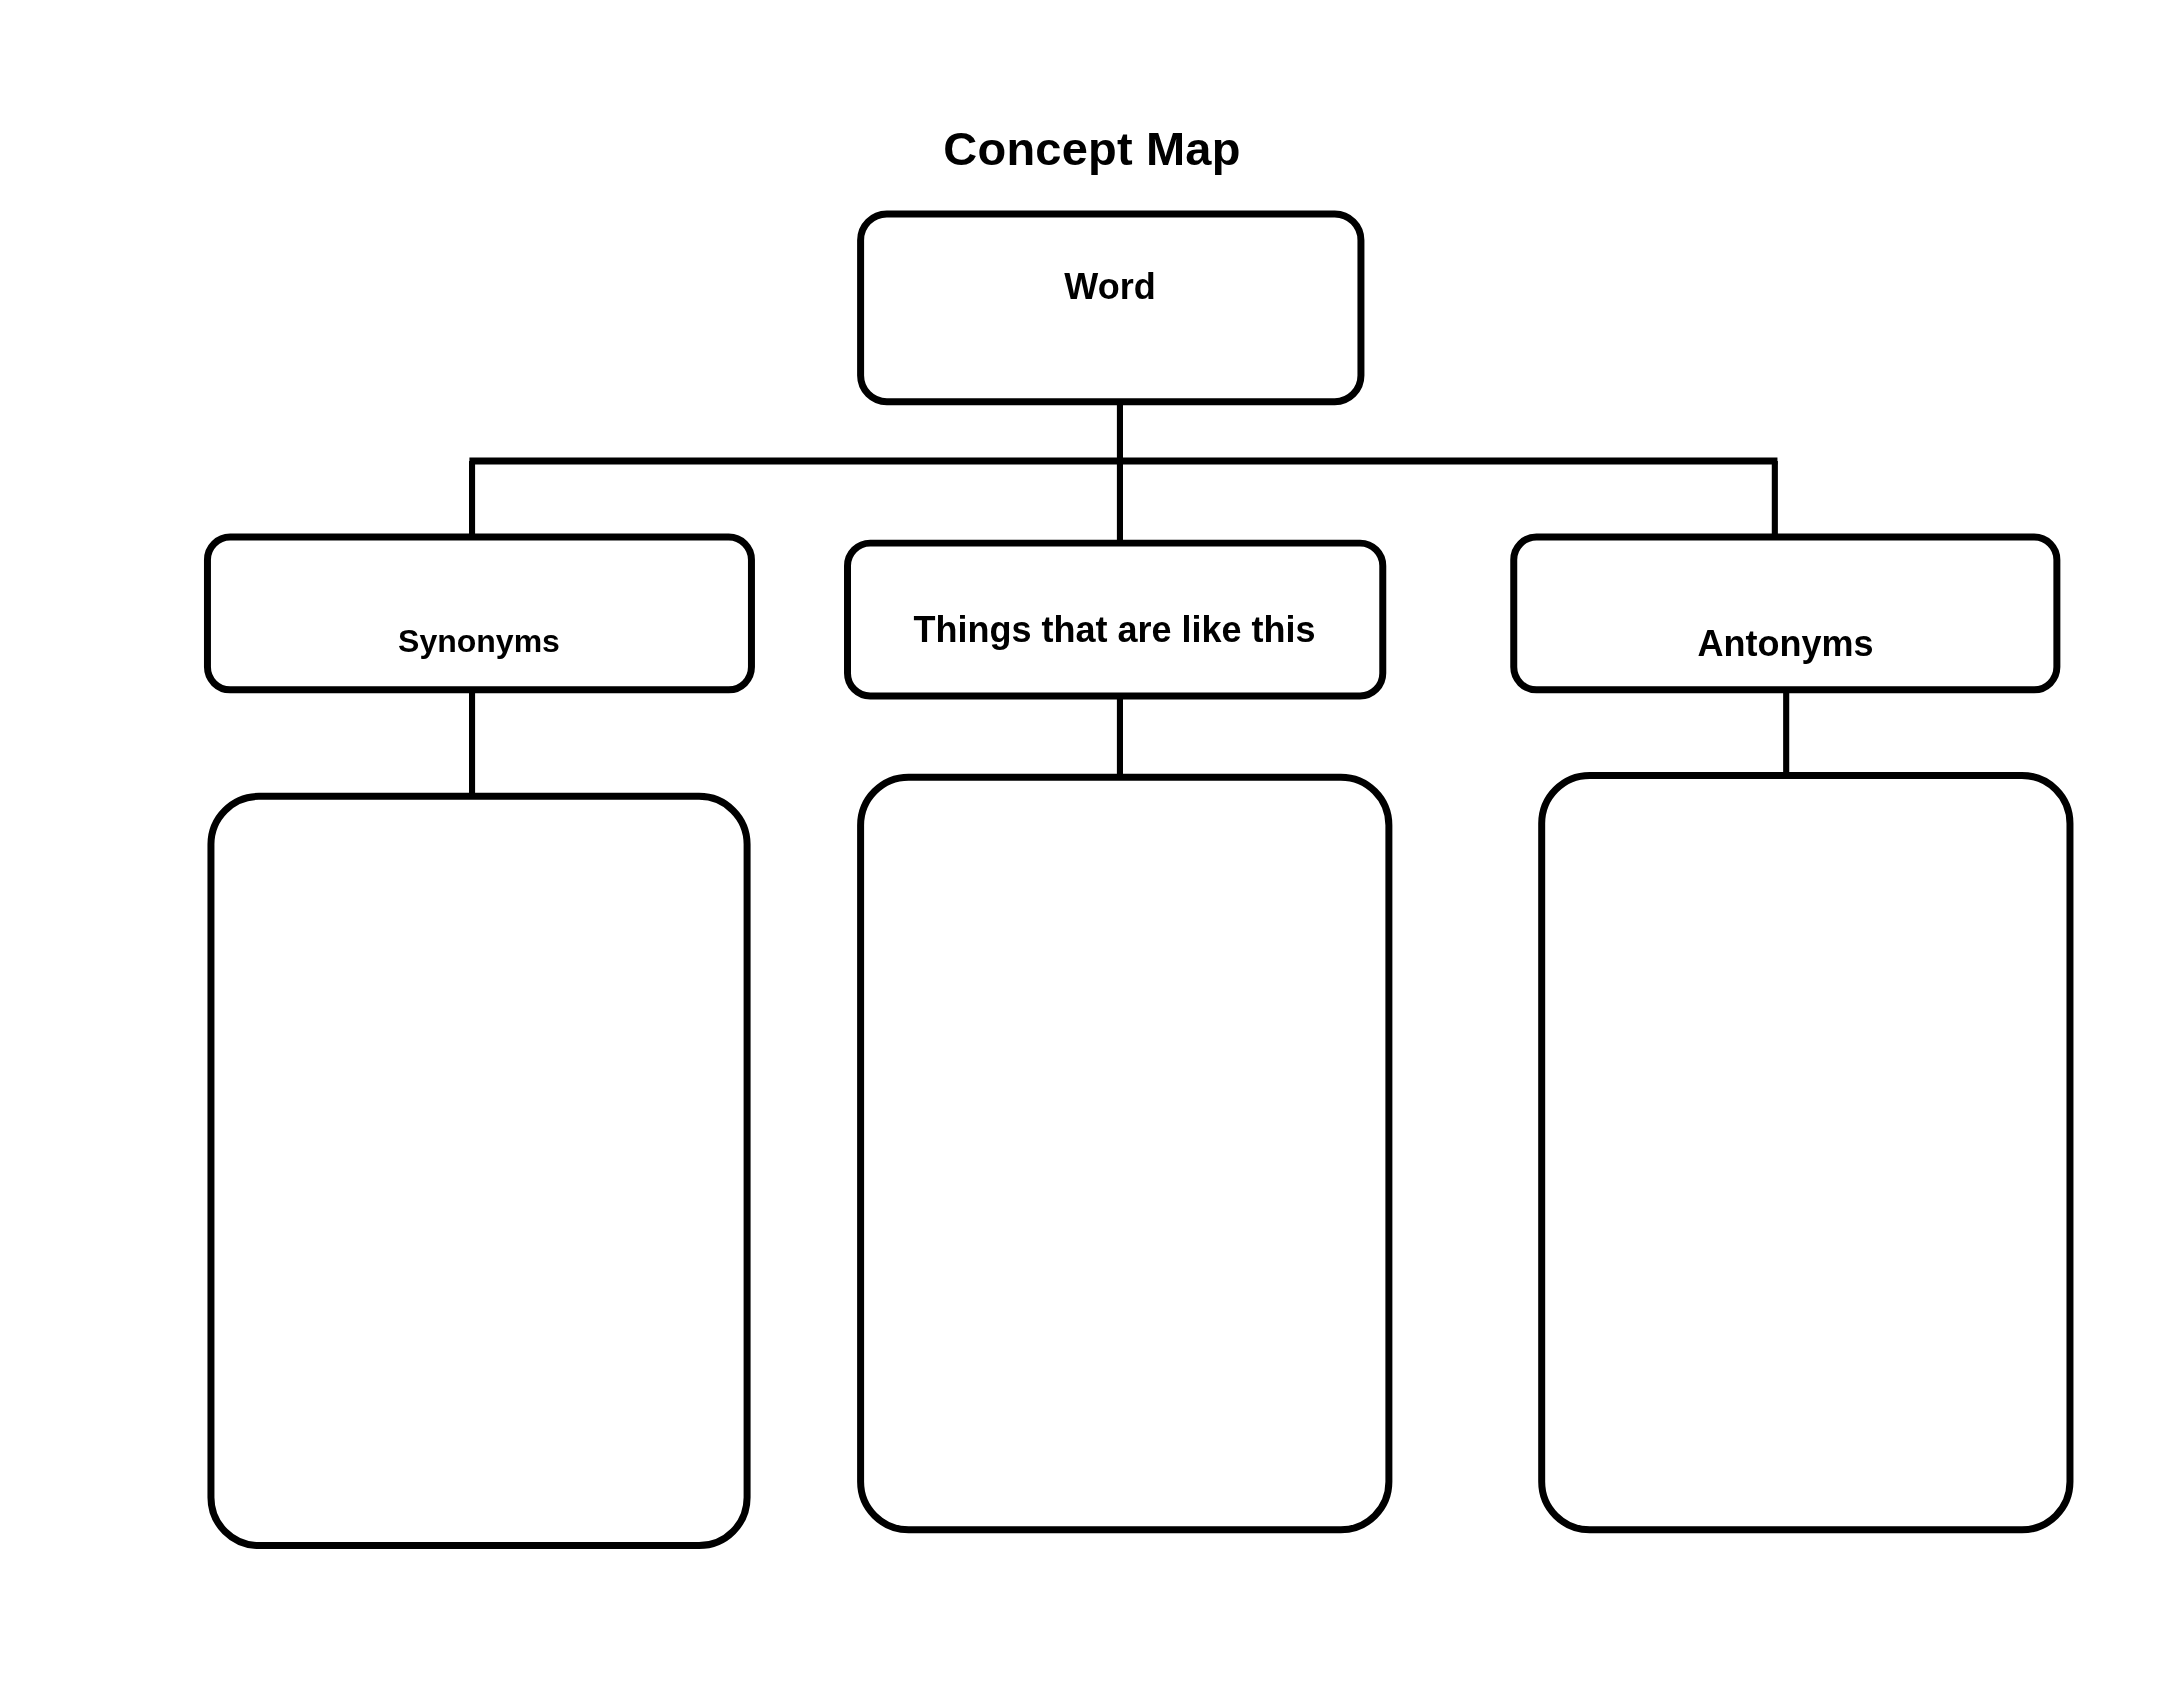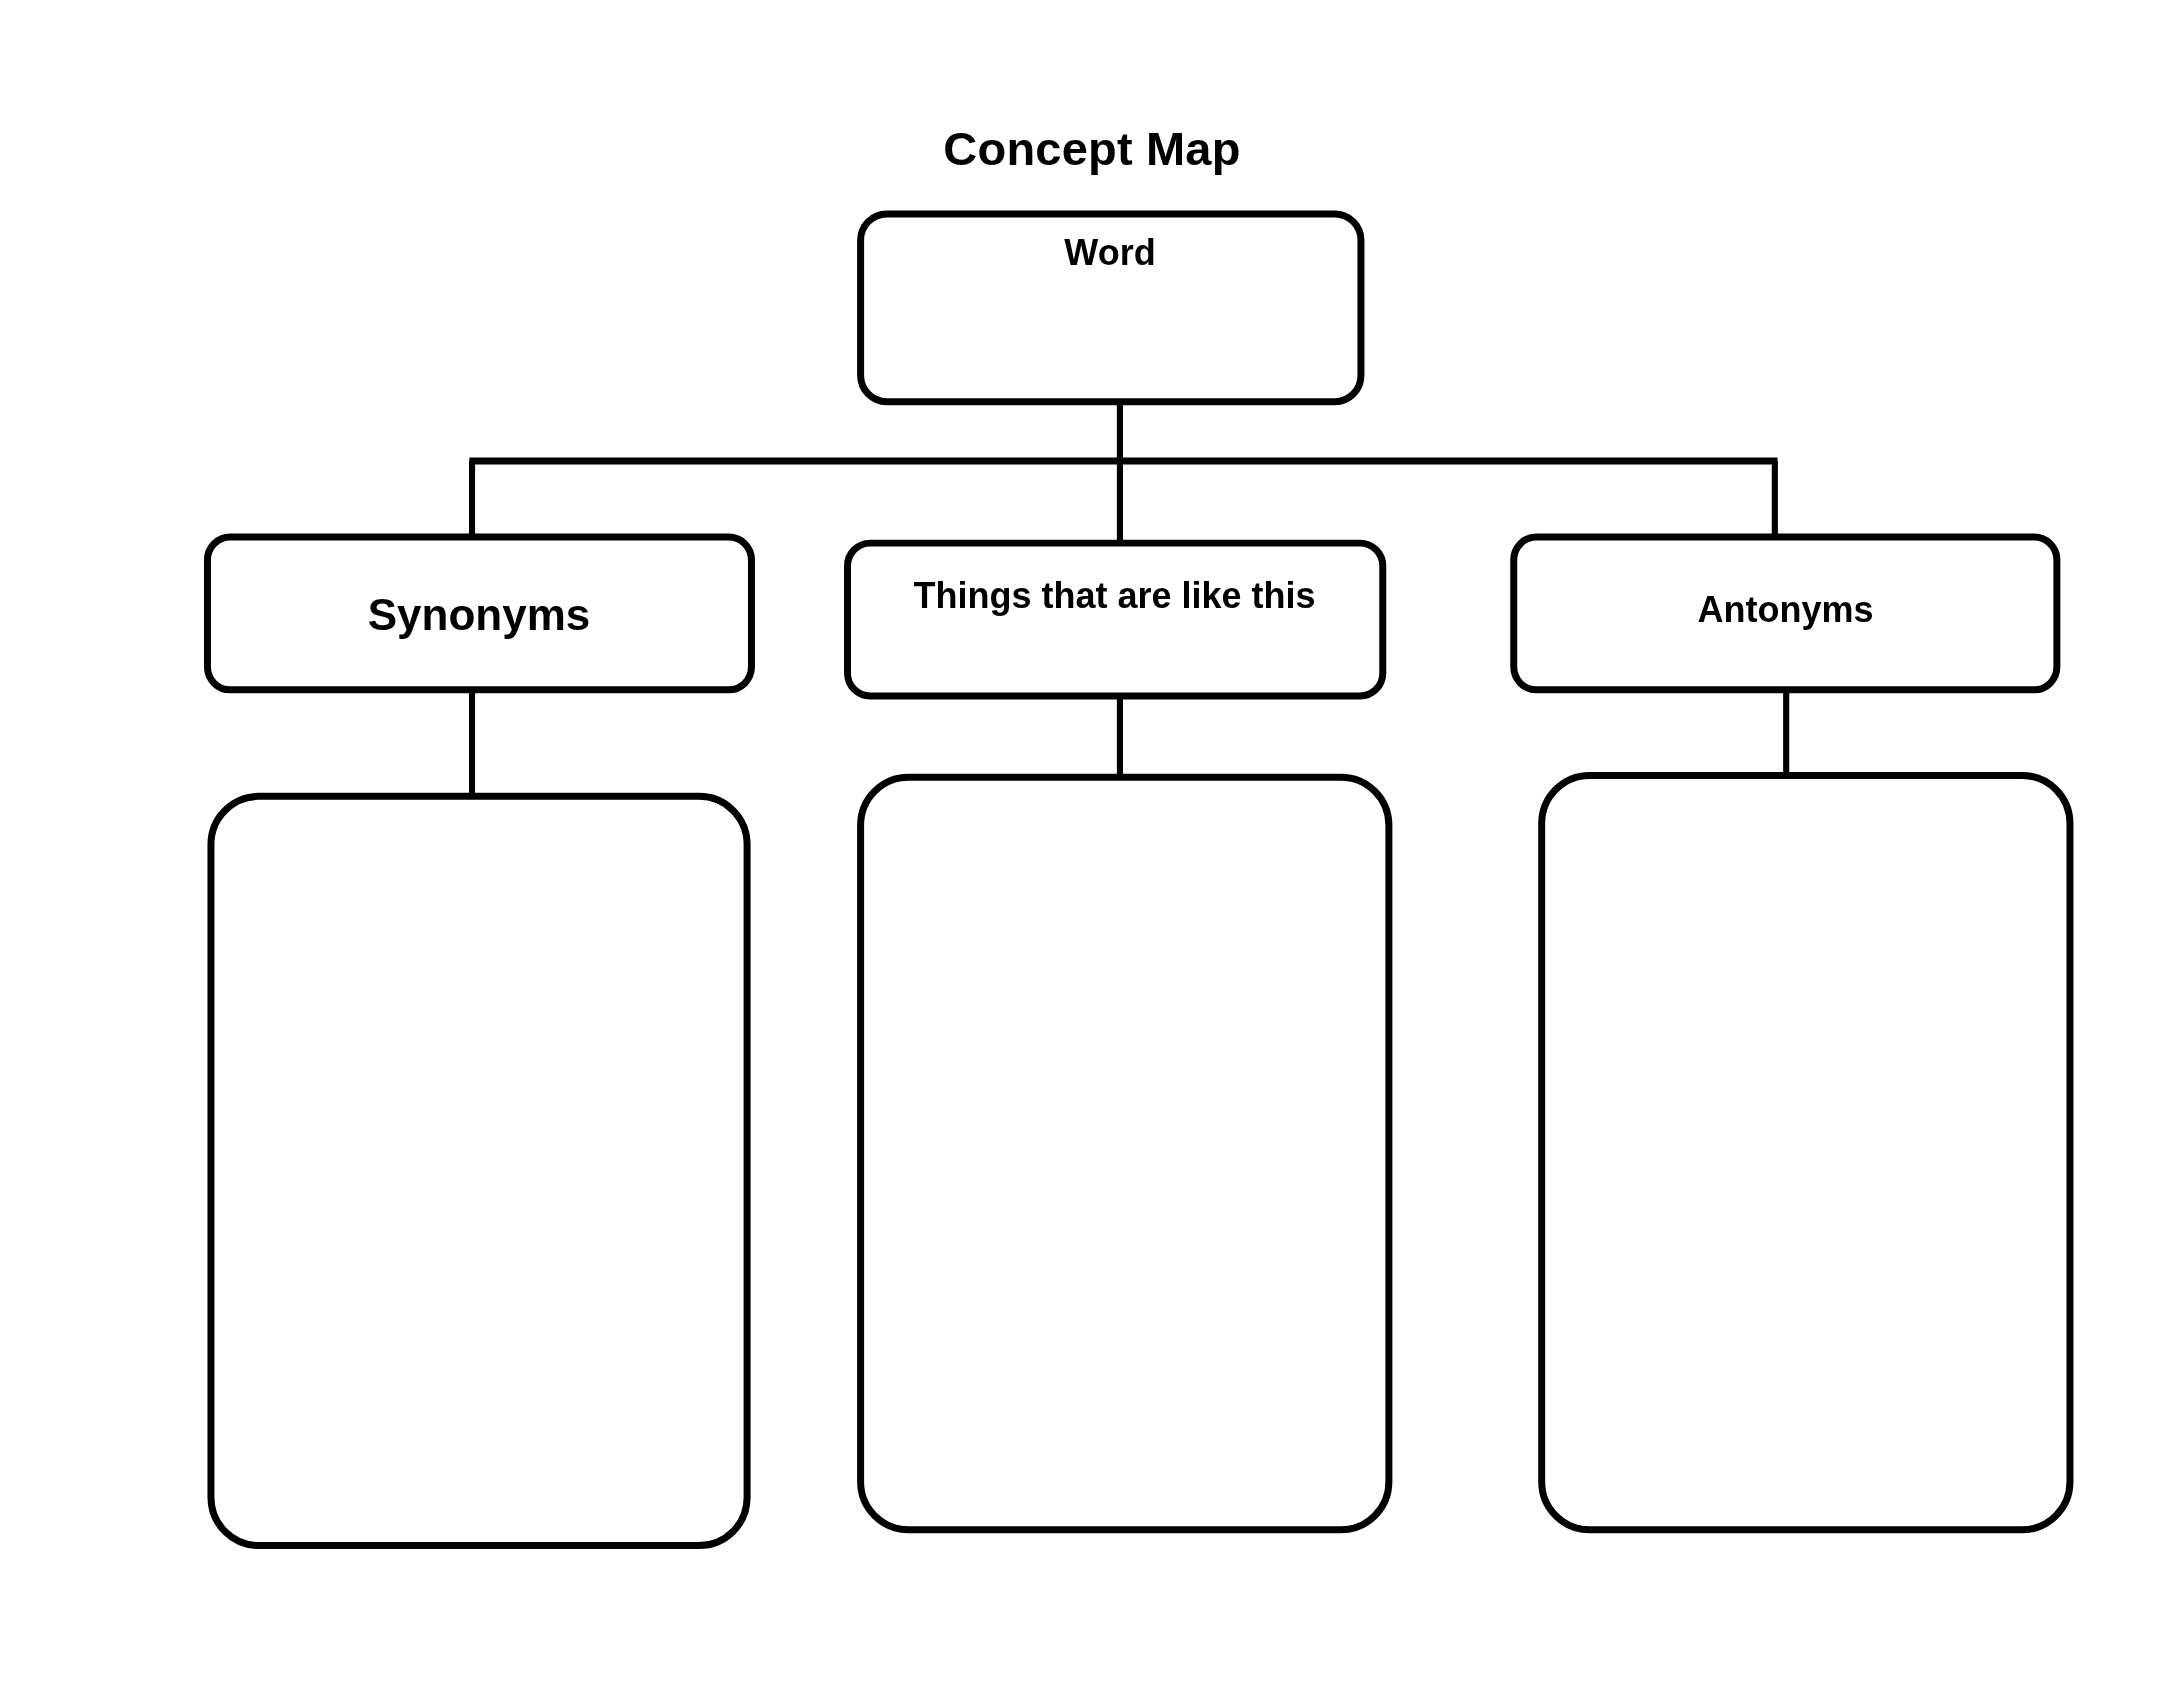--- a/index.html
+++ b/index.html
@@ -28,20 +28,21 @@
     display: block;
   }
   .node-label {
     position: absolute;
     text-align: center;
     font-weight: bold;
     color: #000000;
     line-height: 1.18;
     white-space: pre-line;
     pointer-events: none;
+    margin-top: 34px;
   }
   #title-text {
     position: absolute;
     left: 0;
     width: 2184px;
     top: 121px;
     text-align: center;
     font-size: 47px;
     font-weight: bold;
     letter-spacing: 0.2px;
@@ -50,21 +51,21 @@
   #word-label {
     left: 860px;
     top: 232px;
     width: 500px;
     font-size: 36px;
   }
   #synonyms-label {
     left: 207px;
     top: 589px;
     width: 544px;
-    font-size: 44px;
+    font-size: 32px;
   }
   #things-label {
     left: 873px;
     top: 575px;
     width: 483px;
     font-size: 36px;
   }
   #antonyms-label {
     left: 1514px;
     top: 589px;

